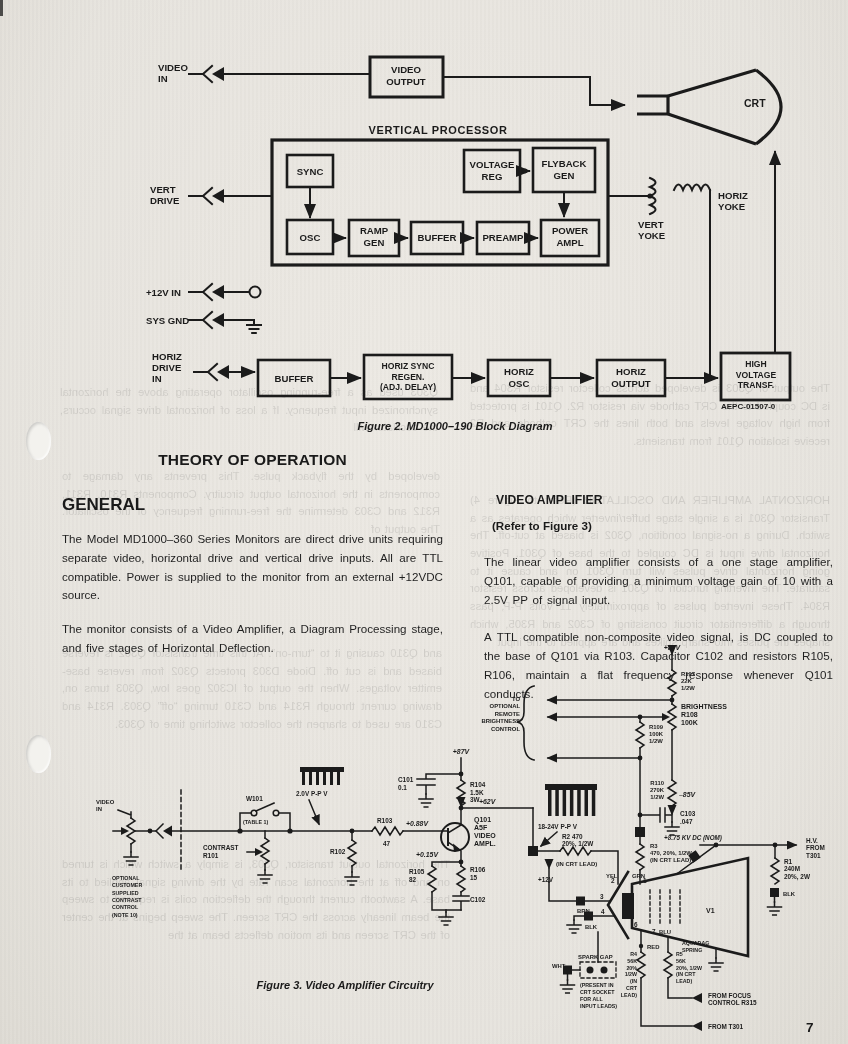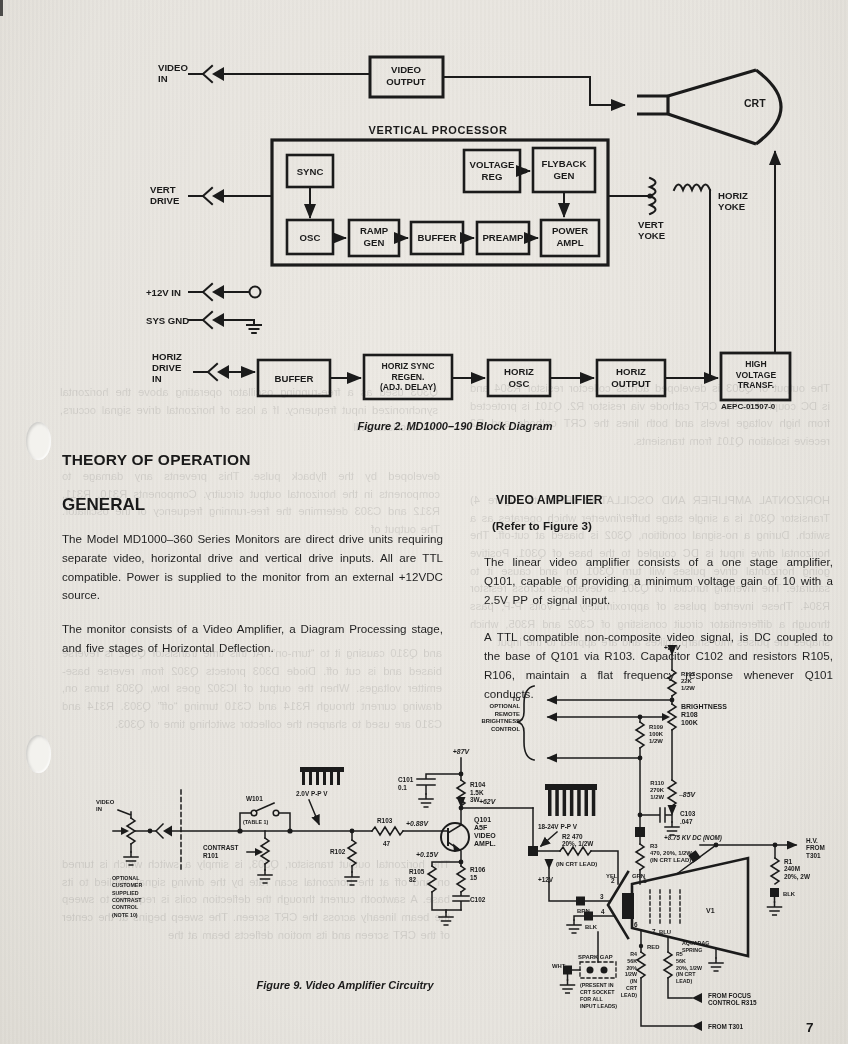--- a/index.html
+++ b/index.html
@@ -5,21 +5,21 @@
   html,body{margin:0;padding:0;background:#b7b4ad;}
   #page{position:relative;width:848px;height:1044px;margin:0 auto;overflow:hidden;
     background:#e9e6e0;
     background-image:repeating-linear-gradient(90deg,rgba(0,0,0,.015) 0 2px,rgba(255,255,255,.02) 2px 4px),
       radial-gradient(ellipse at 50% 40%, #edeae4 0%, #e7e4de 70%, #dedbd4 100%);
     font-family:"Liberation Sans",sans-serif;color:#1a1a1a;}
   .abs{position:absolute;}
   
   .col p{margin:0;margin-top:15px;font-size:11.6px;line-height:1.62;text-align:justify;
     color:#1f1f1f;word-spacing:1.5px;}
-  .h1{font-size:15.5px;font-weight:700;letter-spacing:.2px;margin:0;}
+  .h1{font-size:15.5px;font-weight:700;letter-spacing:.2px;margin:0;text-align:center;}
   .h2{font-size:17px;font-weight:700;margin:0;margin-top:26px;}
   .h2b{font-size:12.2px;font-weight:700;margin:12px;}
   .h3{font-size:11.6px;font-weight:700;margin:8px;margin-top:3px;}
   .cap{font-style:italic;font-weight:700;font-size:11px;text-align:center;}
   .pageno{font-size:13.5px;font-weight:700;}
   
   .bleed{position:absolute;transform:scaleX(-1);opacity:.12;filter:blur(.45px);
     font-size:11.2px;line-height:1.58;text-align:justify;color:#2a2a2a;word-spacing:1.5px;}
   .hole{position:absolute;left:26px;width:25px;height:38px;background:#f3f2ee;border-radius:50%;
     box-shadow:inset 1.5px 1.5px 3px rgba(0,0,0,.16), inset -1px -1px 2px rgba(255,255,255,.9);}
@@ -412,16 +412,16 @@
     <text class="t65" x="706" y="913">V1</text>
     <text class="t5" x="682" y="945"><tspan x="682" dy="0">AQUADAG</tspan><tspan x="682" dy="6.8">SPRING</tspan></text>
     <text class="ti" style="font-size:6.3px" x="664" y="840">+8.75 KV DC (NOM)</text>
     <text class="t6" x="806" y="843"><tspan x="806" dy="0">H.V.</tspan><tspan x="806" dy="7.3">FROM</tspan><tspan x="806" dy="7.3">T301</tspan></text>
     <text class="t6" x="784" y="864"><tspan x="784" dy="0">R1</tspan><tspan x="784" dy="7.3">240M</tspan><tspan x="784" dy="7.3">20%, 2W</tspan></text>
     <text class="t55" x="783" y="896">BLK</text>
     <text class="t6" x="708" y="998"><tspan x="708" dy="0">FROM FOCUS</tspan><tspan x="708" dy="7.3">CONTROL R315</tspan></text>
     <text class="t6" x="708" y="1029">FROM T301</text>
   </svg>
 
-  <div class="abs cap" style="left:150px;top:979px;width:390px;">Figure 9.  Video Amplifier Circuitry</div>
+  <div class="abs cap" style="left:150px;top:979px;width:390px;">Figure 3.  Video Amplifier Circuitry</div>
 
   <div class="abs pageno" style="left:806px;top:1020px;">7</div>
 </div>
 
 </body></html>

